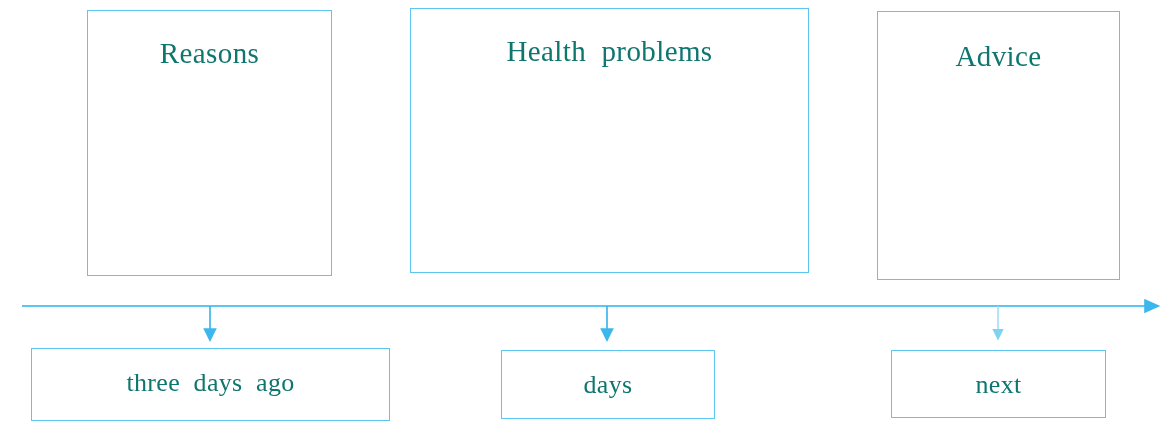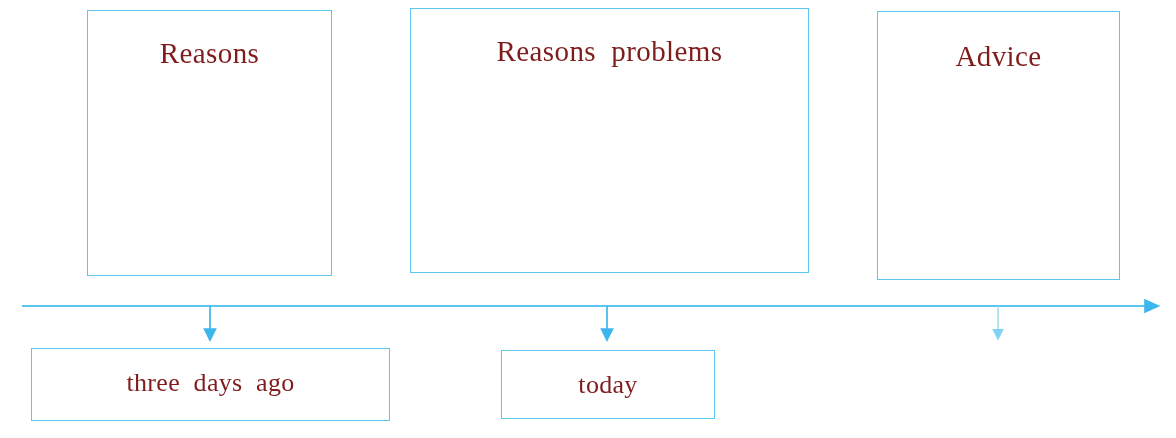--- a/index.html
+++ b/index.html
@@ -28,21 +28,21 @@
     position: absolute;
     box-sizing: border-box;
     border: 1.6px solid #5cc6ef;
     background: transparent;
   }
   .node-label {
     position: absolute;
     left: 0;
     right: 0;
     text-align: center;
-    color: #7f1d1d;
+    color: #0f766e;
     white-space: pre;
     font-family: "Liberation Serif", "DejaVu Serif", serif;
   }
   .top-label {
     font-size: 29px;
     letter-spacing: 0.4px;
   }
   .bottom-label {
     font-size: 26px;
     letter-spacing: 0.3px;
@@ -91,29 +91,32 @@
     <line x1="607" y1="306" x2="607" y2="330" stroke="#3cb7ed" stroke-width="1.7" marker-end="url(#arrow-down)"></line>
 
     <line x1="998" y1="306" x2="998" y2="330" stroke="#9bdcf5" stroke-width="1.5" marker-end="url(#arrow-down-faint)"></line>
   </svg>
 
   <div class="node-box" id="box-reasons">
     <div class="node-label top-label">Reasons</div>
   </div>
 
   <div class="node-box" id="box-health">
-    <div class="node-label top-label">Reasons  problems</div>
+    <div class="node-label top-label">Health  problems</div>
   </div>
 
   <div class="node-box" id="box-advice">
     <div class="node-label top-label">Advice</div>
   </div>
 
   <div class="node-box" id="box-three-days-ago">
     <div class="node-label bottom-label">three  days  ago</div>
   </div>
 
   <div class="node-box" id="box-today">
-    <div class="node-label bottom-label">today</div>
+    <div class="node-label bottom-label">days</div>
   </div>
 
+  <div class="node-box" id="box-next">
+    <div class="node-label bottom-label">next</div>
+  </div>
 
 </div>
 
 </body></html>

